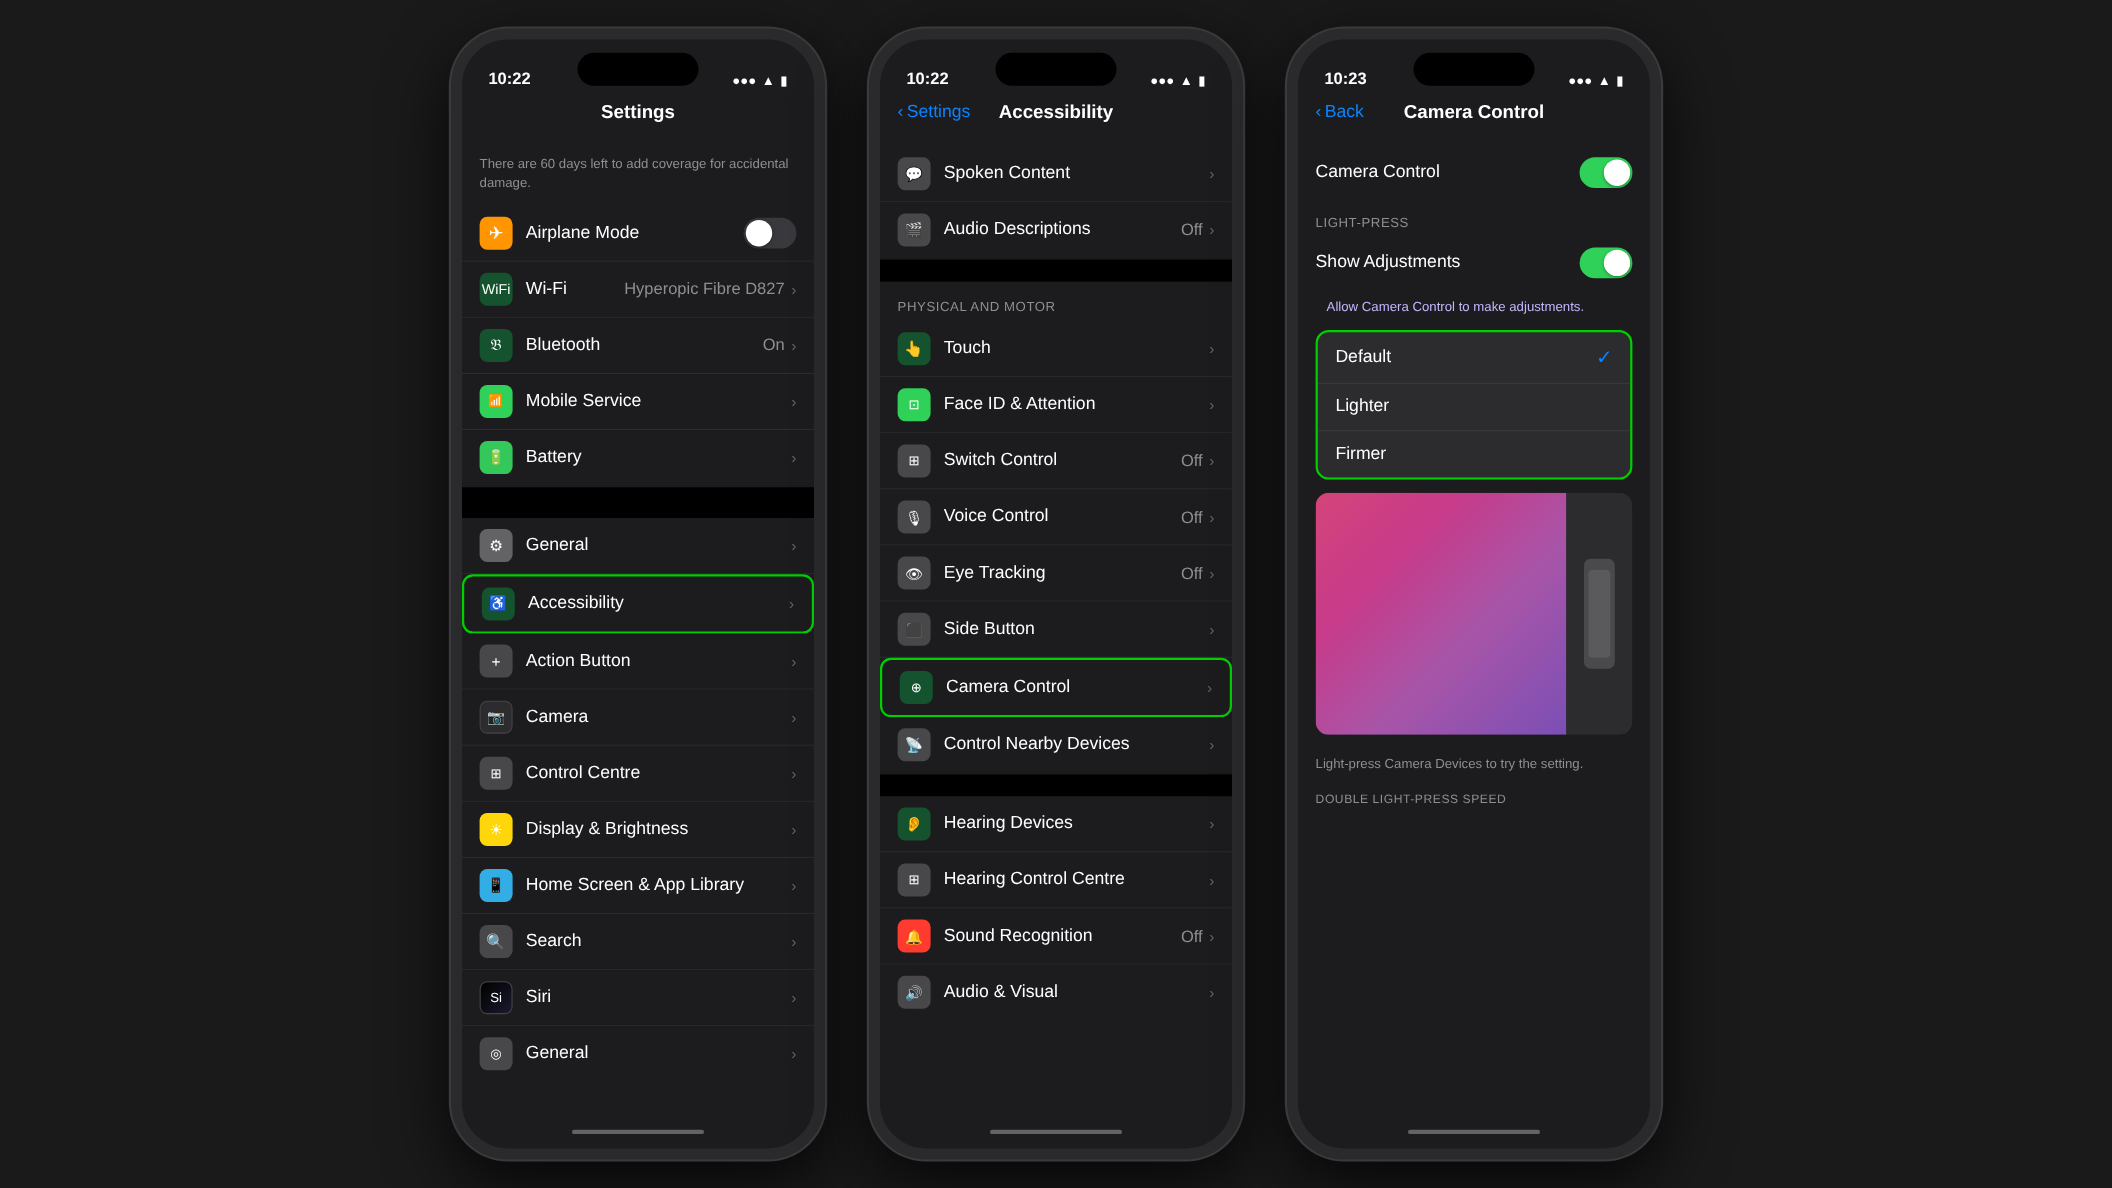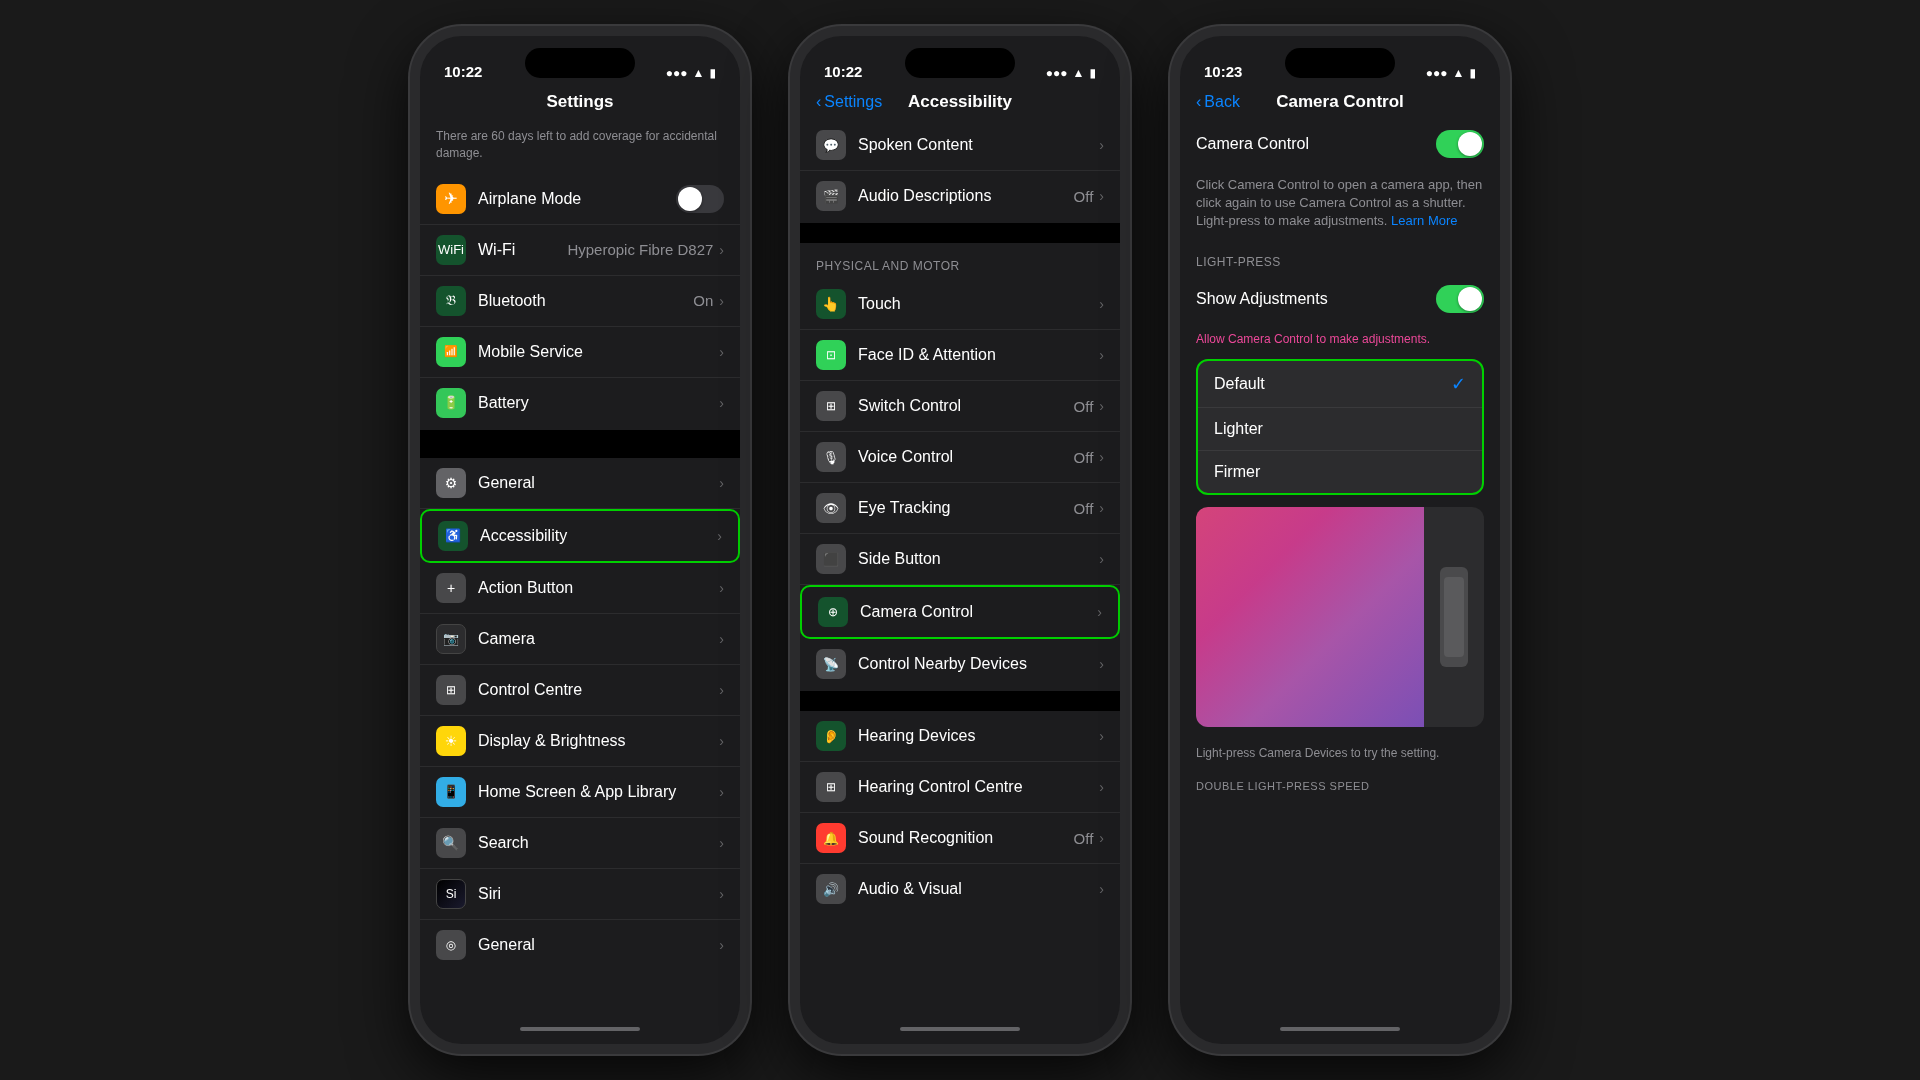--- a/index.html
+++ b/index.html
@@ -65,20 +65,21 @@
       color: #fff;
       font-size: 12px;
     }
 
     
     .screen {
       flex: 1;
       overflow: hidden;
       display: flex;
       flex-direction: column;
+      gap: 13px;
     }
 
     
     .nav-bar {
       padding: 6px 16px 8px;
       display: flex;
       align-items: center;
       justify-content: center;
       position: relative;
       flex-shrink: 0;
@@ -224,23 +225,24 @@
       font-size: 12px;
       font-weight: 500;
       color: #8e8e93;
       letter-spacing: 0.5px;
       text-transform: uppercase;
       padding: 12px 16px 6px;
     }
 
     .cc-hint {
       font-size: 12px;
-      color: #ec4899;
+      color: #c4b5fd;
       padding: 6px 16px 8px;
       line-height: 1.4;
+      margin-left: 10px;
     }
 
     
     .press-options {
       margin: 4px 16px;
       background: #2c2c2e;
       border-radius: 12px;
       border: 2.5px solid #00d000;
       overflow: hidden;
     }
@@ -640,23 +642,20 @@
       <div class="settings-group">
         <div class="settings-item">
           <div class="item-content">
             <span class="item-label">Camera Control</span>
           </div>
           <div class="toggle on">
             <div class="toggle-knob"></div>
           </div>
         </div>
       </div>
-      <div class="cc-description">
-        Click Camera Control to open a camera app, then click again to use Camera Control as a shutter. Light-press to make adjustments. <span style="color:#0a84ff;">Learn More</span>
-      </div>
 
       <div class="section-label">LIGHT-PRESS</div>
 
       <div class="settings-group">
         <div class="settings-item">
           <div class="item-content">
             <span class="item-label">Show Adjustments</span>
           </div>
           <div class="toggle on">
             <div class="toggle-knob"></div>

